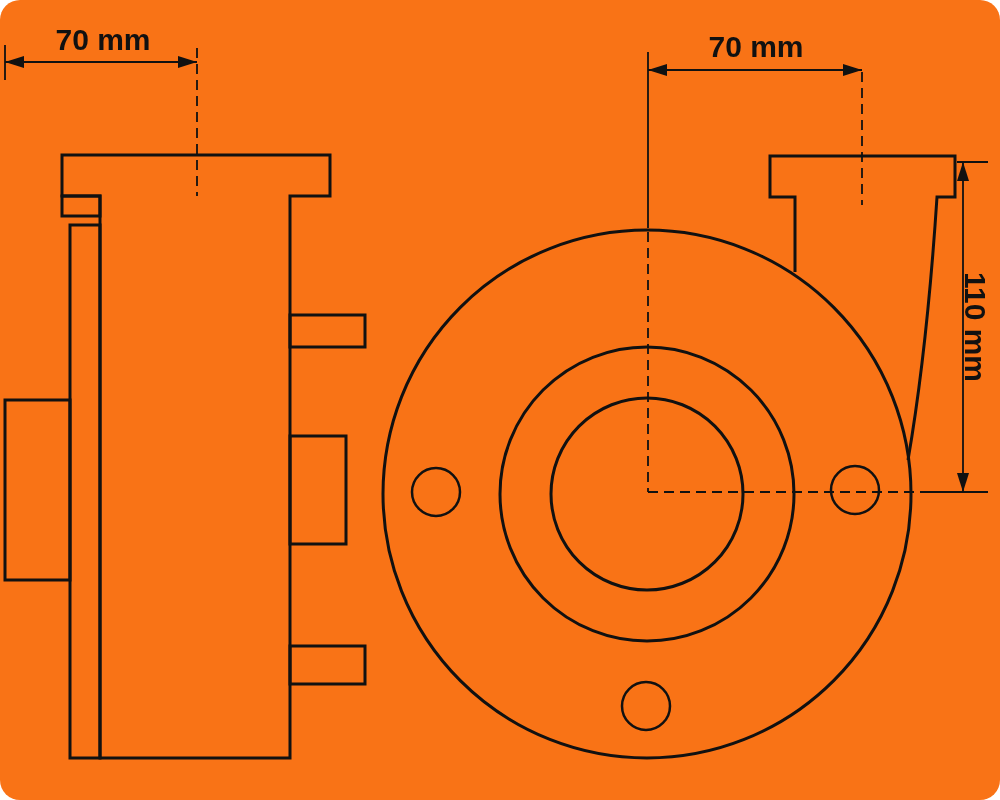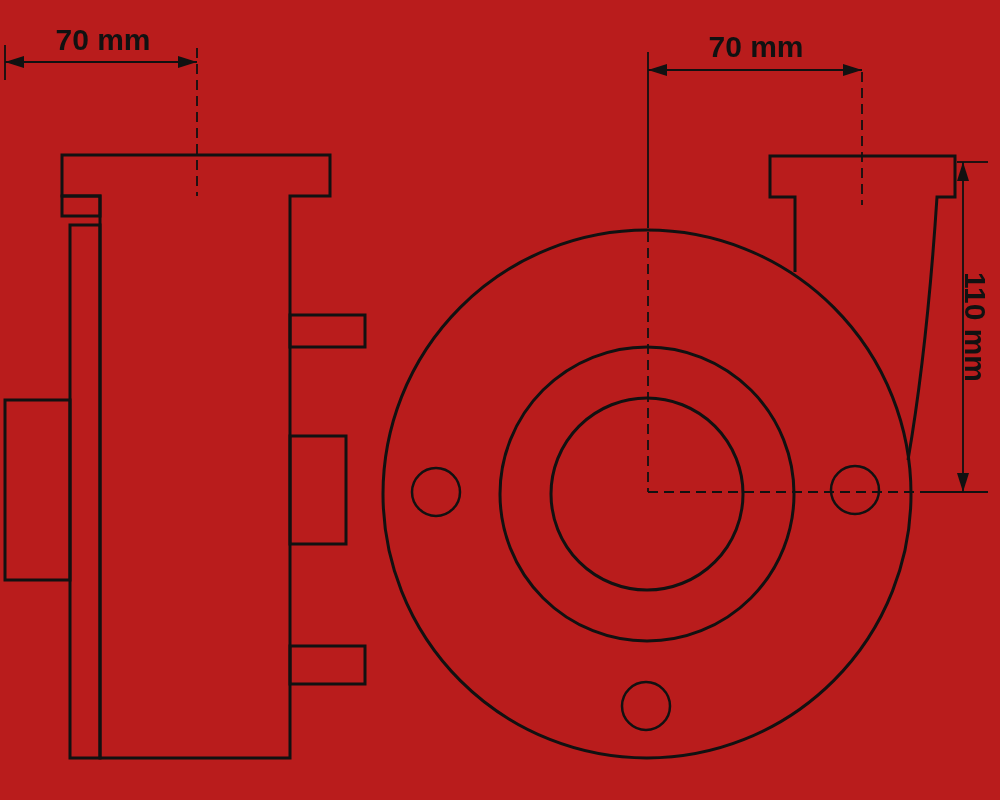--- a/index.html
+++ b/index.html
@@ -4,22 +4,23 @@
 <style>
   html, body {
     margin: 0;
     padding: 0;
     background: #ffffff;
   }
   .canvas {
     position: relative;
     width: 1000px;
     height: 800px;
-    background: #b91c1c;
+    background: #f97316;
     overflow: hidden;
+    border-radius: 20px;
   }
   svg { display: block; }
   .dim-text {
     font-family: "Liberation Sans", "DejaVu Sans", sans-serif;
     font-weight: bold;
     font-size: 30px;
     fill: #111111;
   }
 </style>
 </head>

